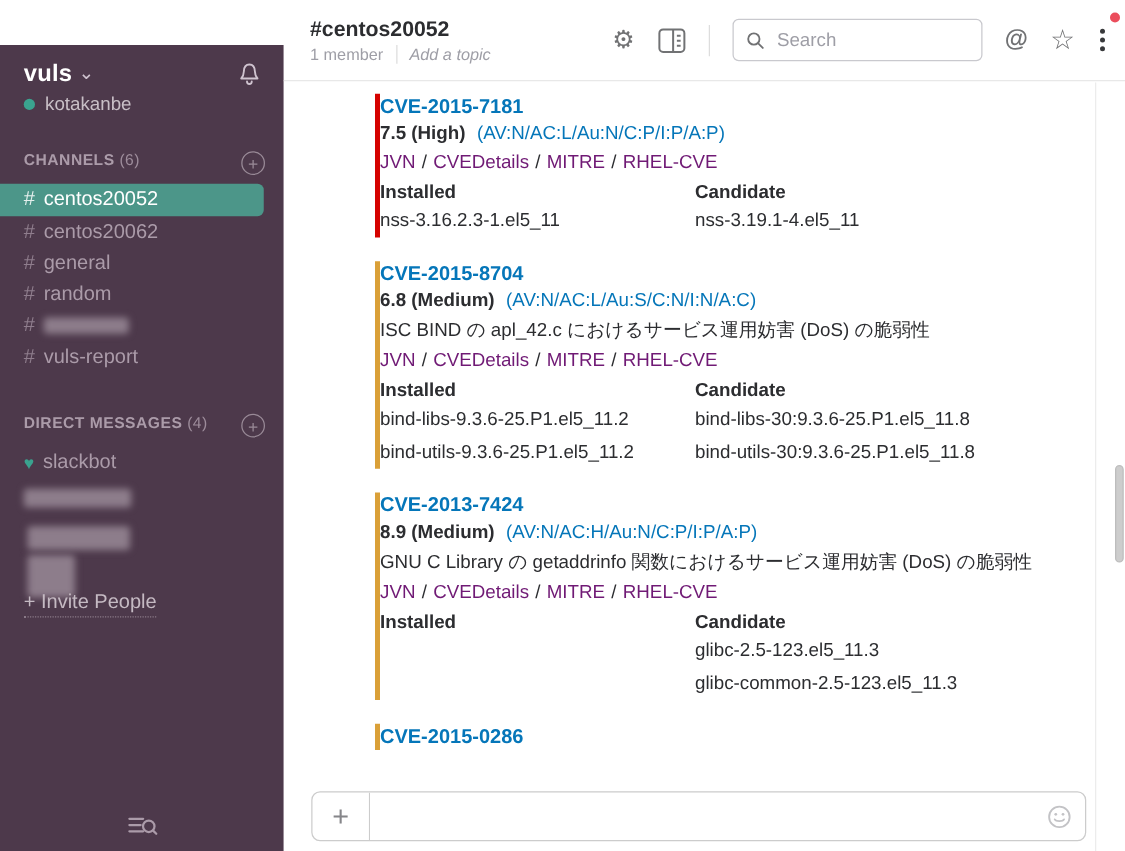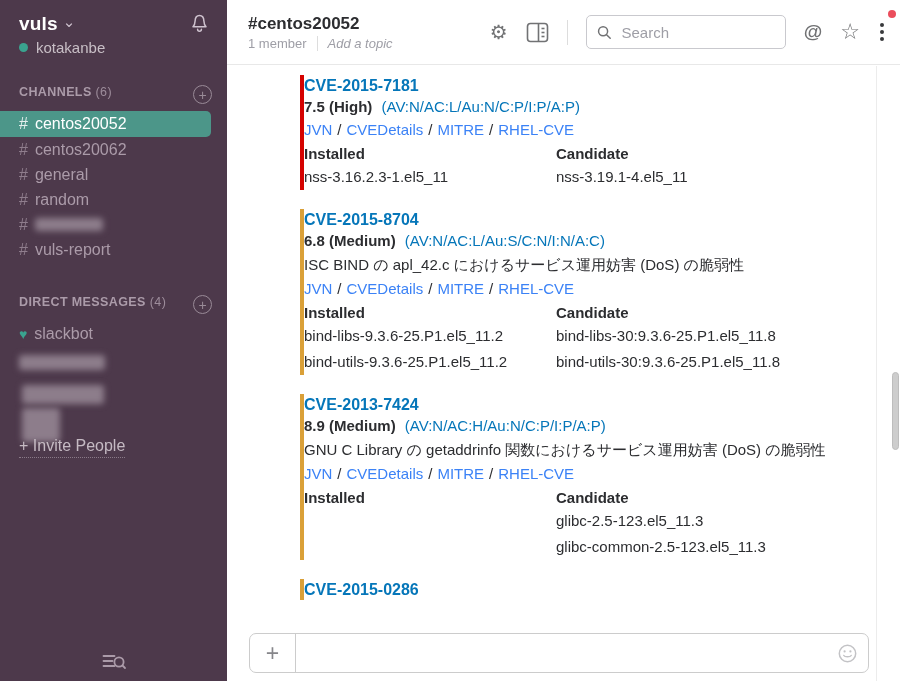--- a/index.html
+++ b/index.html
@@ -7,21 +7,21 @@
   body {
     width:900px; height:681px; overflow:hidden;
     font-family:"Liberation Sans","DejaVu Sans",sans-serif;
     background:#fff;
   }
   .app { display:flex; width:900px; height:681px; }
 
   
   .sidebar {
     width:227px; flex-shrink:0; background:#4D394B; color:#ab9ba9;
-    position:relative; overflow:hidden;
+    position:relative; overflow:hidden;margin-top:36px;
   }
   .ws-row { display:flex; justify-content:space-between; align-items:flex-start; padding:13px 18px 0 19px; }
   .ws-name-wrap { display:flex; align-items:center; cursor:pointer; }
   .ws-name { font-size:19px; font-weight:bold; color:#fff; letter-spacing:.2px; }
   .chev { color:#cfc3cf; font-size:15px; margin-left:5px; margin-top:-4px; }
   .user-row { display:flex; align-items:center; gap:8px; padding-left:19px; margin-top:4px; color:#c8bfc6; font-size:15px;text-align:center; }
   .presence-dot { width:9px; height:9px; border-radius:50%; background:#3aa38f; }
 
   .section-head { display:flex; justify-content:space-between; align-items:flex-start; padding:0 15px 0 19px; margin-top:29px; }
   .section-head.dm { margin-top:33px; }
@@ -88,21 +88,21 @@
   .cve { border-left:4px solid #0f766e; margin-bottom:19px; color:#2c2d30; font-size:15px; }
   .cve.danger { border-left-color:#D50200; }
   .cve.warning { border-left-color:#DAA038; }
   .cve a { cursor:pointer; text-decoration:none; }
   .cve-title { display:inline-block; color:#0576B9; font-weight:bold; font-size:16px; line-height:21px; }
   .cvss { line-height:22px; }
   .sev { font-weight:bold; color:#2c2d30; margin-right:5px; }
   .vector { color:#0576B9; }
   .summary { max-width:556px; line-height:25px; }
   .links-row { line-height:23px; }
-  .links-row a { color:#3b82f6; }
+  .links-row a { color:#701a75; }
   .sep { color:#2c2d30; margin:0 5px; }
   .fields { display:flex; margin-top:2px; }
   .field { width:252px; }
   .field + .field { flex:1; }
   .flabel { font-weight:bold; line-height:21px; }
   .fline { line-height:26px; white-space:nowrap; }
 
   
   .composer {
     position:absolute; left:22px; right:31px; bottom:8px; height:40px;

